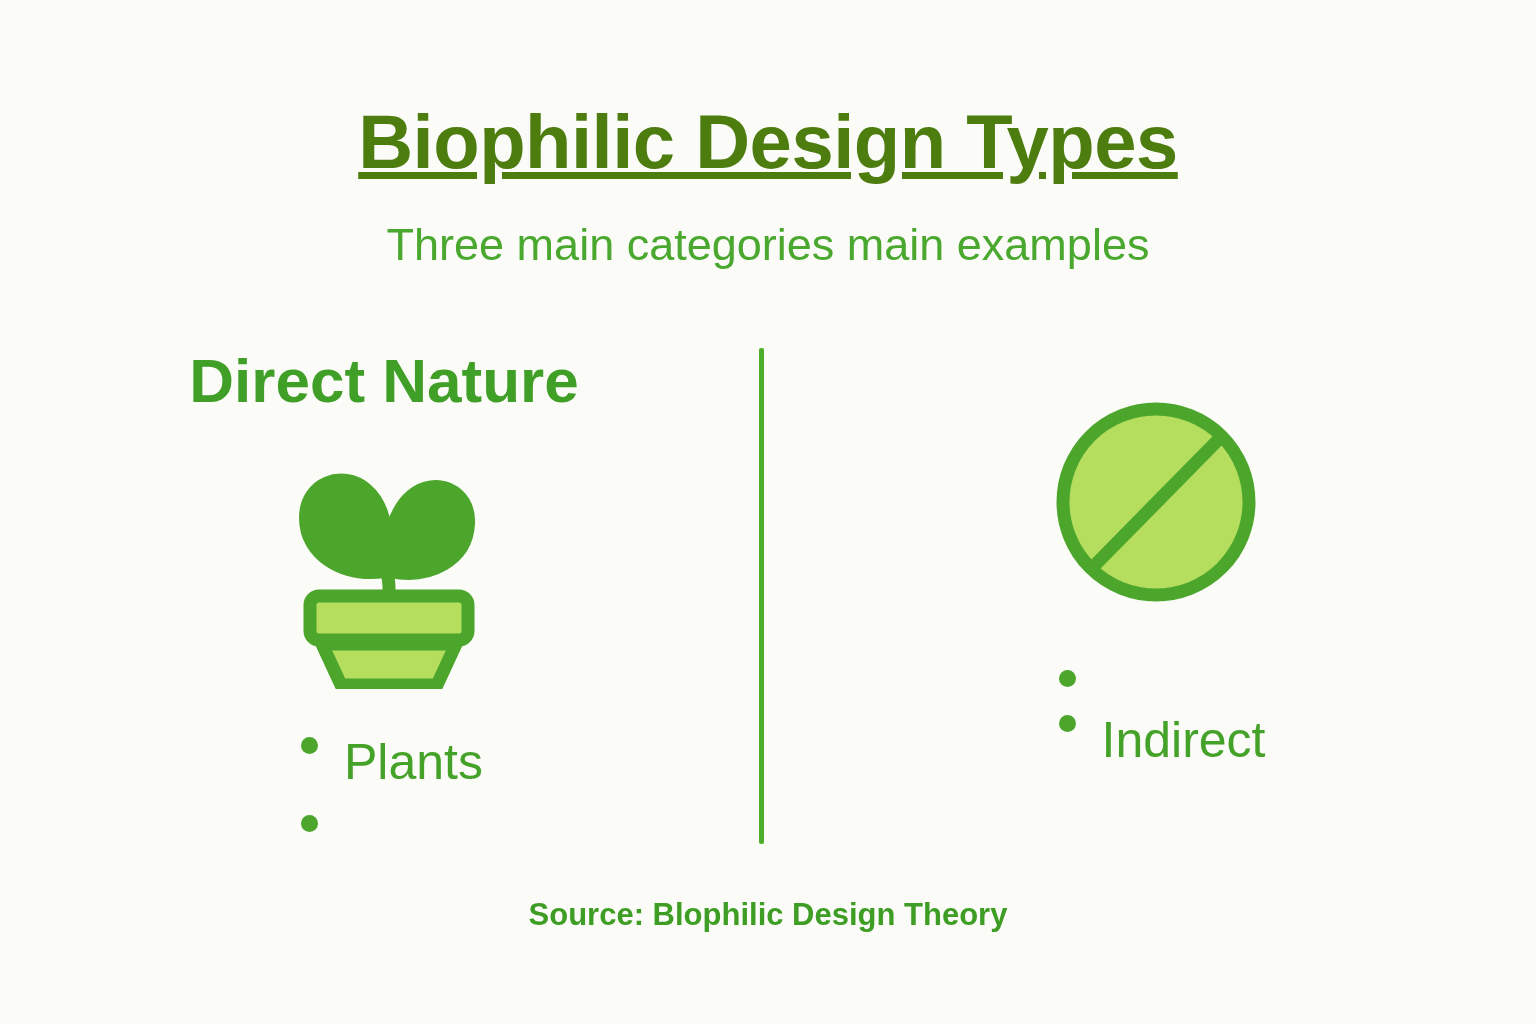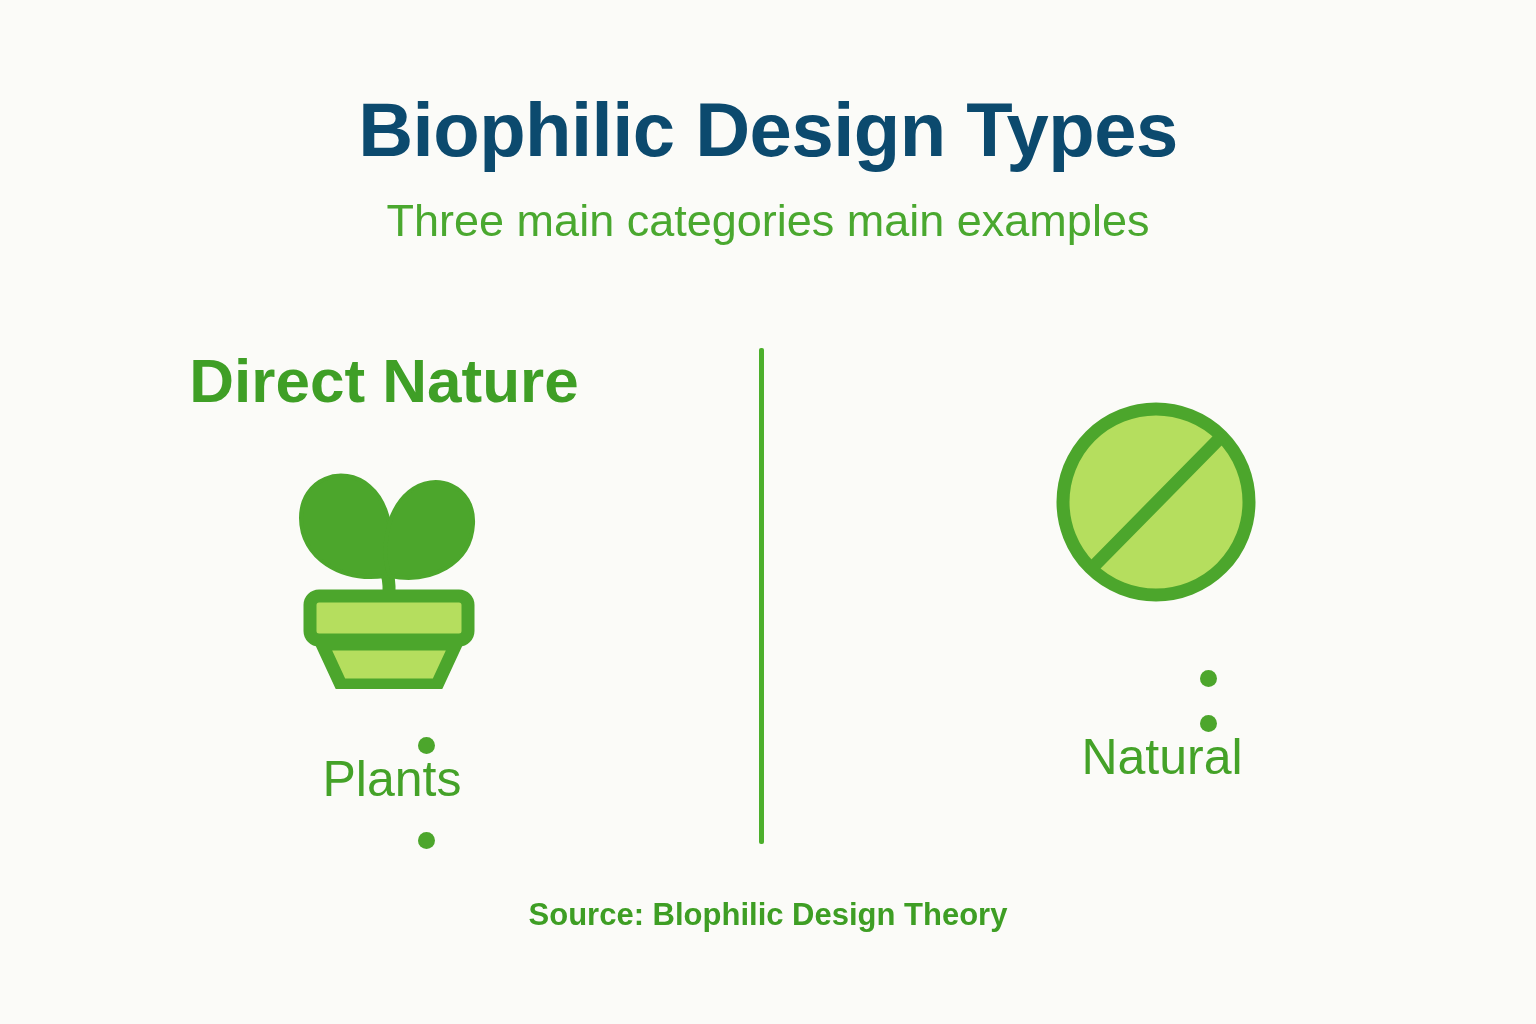--- a/index.html
+++ b/index.html
@@ -25,24 +25,25 @@
   .header {
     position: absolute;
     top: 88px;
     left: 0;
     width: 100%;
     text-align: center;
   }
   .title {
     font-size: 76px;
     font-weight: bold;
-    color: #0c4a6e;
+    color: #4d7c0f;
     letter-spacing: -0.5px;
     line-height: 1.0;
-    margin: 4px;
+    margin: 16px;
+    text-decoration: underline;
   }
   .subtitle {
     font-size: 45px;
     font-weight: normal;
     color: #4AA82F;
     line-height: 1.0;
     margin: 0;
     padding-top: 26px;
   }
 
@@ -98,23 +99,22 @@
   .bullets {
     list-style: none;
     margin: 0;
     padding: 0;
     margin-top: 48px;
   }
   .bullets.left { margin-left: 16px; }
   .bullets.right { margin-left: 20px; }
   .bullet-item {
     display: flex;
-    align-items: flex-end;
+    align-items: flex-start;
     margin-bottom: 28px;
-    flex-direction: column;
   }
   .bullet-dot {
     width: 17px;
     height: 17px;
     border-radius: 50%;
     background: #4CA62C;
     flex: 0 0 auto;
     margin-right: 26px;
   }
   .bullet-label {
@@ -192,21 +192,21 @@
           <line x1="42" y1="170" x2="168" y2="42" stroke="#4CA62C" stroke-width="13" stroke-linecap="round"></line>
         </svg>
       </div>
 
       <ul class="bullets right">
         <li class="bullet-item">
           <span class="bullet-dot"></span>
         </li>
         <li class="bullet-item">
           <span class="bullet-dot"></span>
-          <span class="bullet-label">Natural</span>
+          <span class="bullet-label">Indirect</span>
         </li>
       </ul>
     </div>
 
   </div>
 
   <div class="footer">
     <span class="source-text">Source: Blophilic Design Theory</span>
   </div>
 

